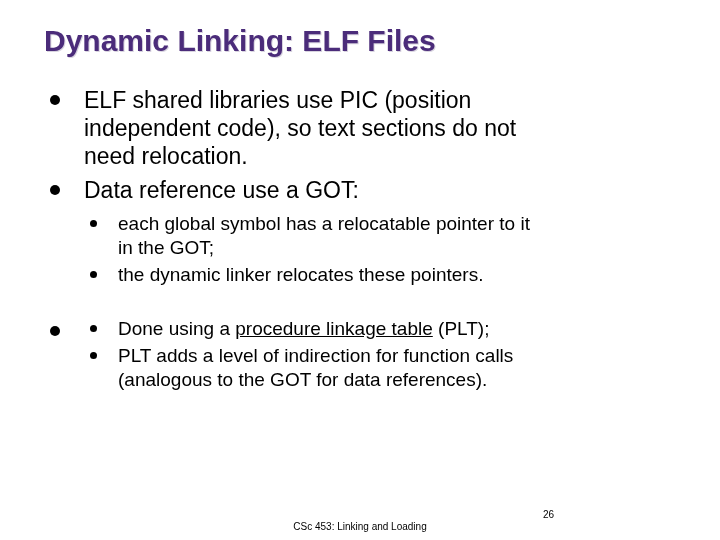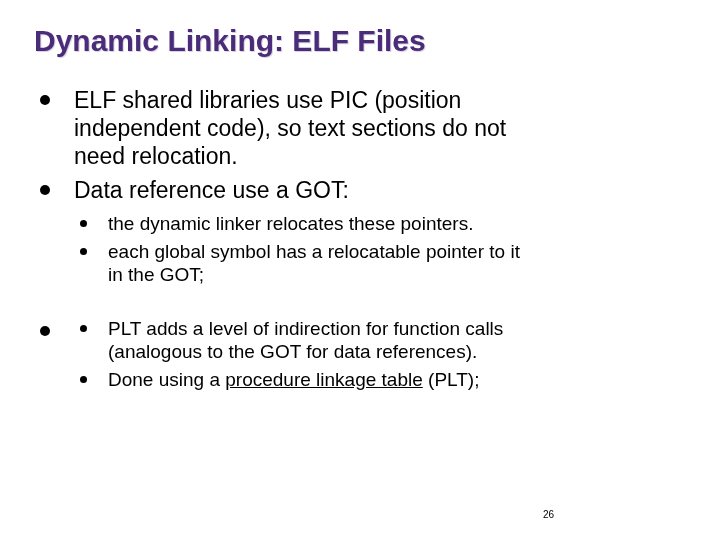--- a/index.html
+++ b/index.html
@@ -10,21 +10,21 @@
     background: #fff;
     font-family: Arial, Helvetica, sans-serif;
     color: #000;
     position: relative;
     overflow: hidden;
   }
   .slide {
     box-sizing: border-box;
     width: 572px;
     height: 540px;
-    padding: 18px 34px 26px 34px;
+    padding: 18px 34px 26px 44px;
     position: relative;
   }
   .title {
     font-size: 30px;
     font-weight: bold;
     color: #4b2c7a;
     font-family: Arial, Helvetica, sans-serif;
     text-shadow: 1px 1px 0 #d8d4df;
     margin: 6px 0 28px 0;
   }
@@ -102,38 +102,39 @@
   <div class="title">Dynamic Linking: ELF Files</div>
 
   <ul class="lvl1">
     <li>
       <span>ELF shared libraries use PIC (position independent code), so text sections do not need relocation.</span>
     </li>
     <li>
       <span>Data reference use a GOT:</span>
       <ul class="lvl2">
         <li>
-          <span>the dynamic linker relocates these pointers.</span>
+          <span>each global symbol has a relocatable pointer to it in the GOT;</span>
         </li>
         <li>
-          <span>each global symbol has a relocatable pointer to it in the GOT;</span>
+          <span>the dynamic linker relocates these pointers.</span>
         </li>
       </ul>
     </li>
   </ul>
 
   <div class="block-gap"></div>
 
   <ul class="lvl1">
     <li>
       <ul class="lvl2">
         <li>
-          <span>PLT adds a level of indirection for function calls (analogous to the GOT for data references).</span>
+          <span>Done using a </span><span class="underline">procedure linkage table</span><span> (PLT);</span>
         </li>
         <li>
-          <span>Done using a </span><span class="underline">procedure linkage table</span><span> (PLT);</span>
+          <span>PLT adds a level of indirection for function calls (analogous to the GOT for data references).</span>
         </li>
       </ul>
     </li>
   </ul>
 
+  <div class="footer-center">CSc 453: Linking and Loading</div>
   <div class="footer-right">26</div>
 </div>
 
 </body></html>

